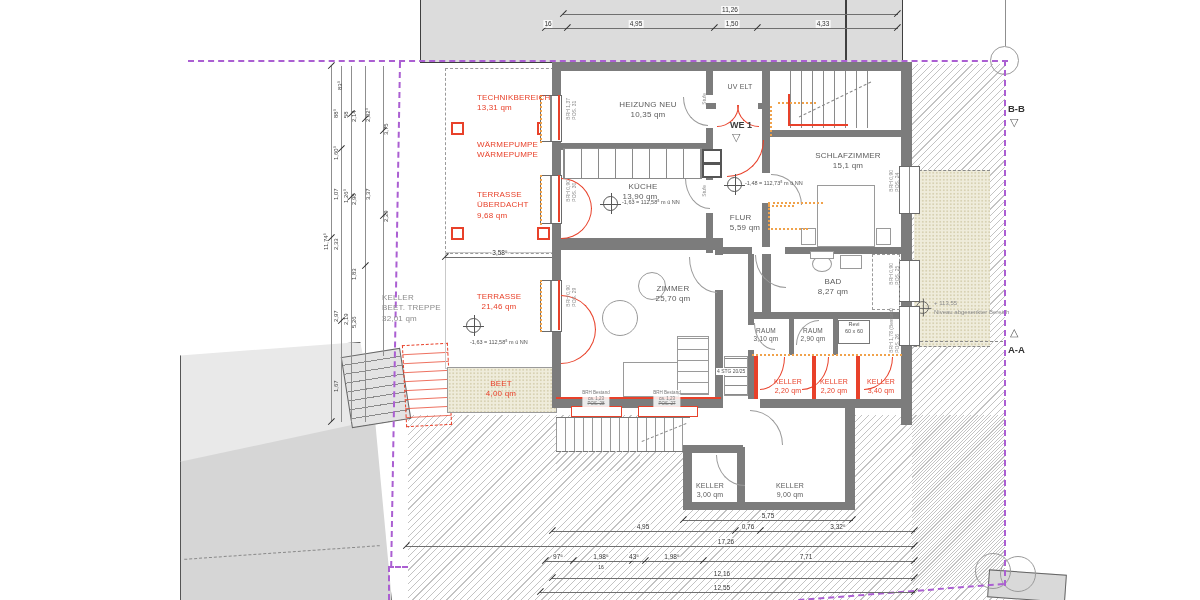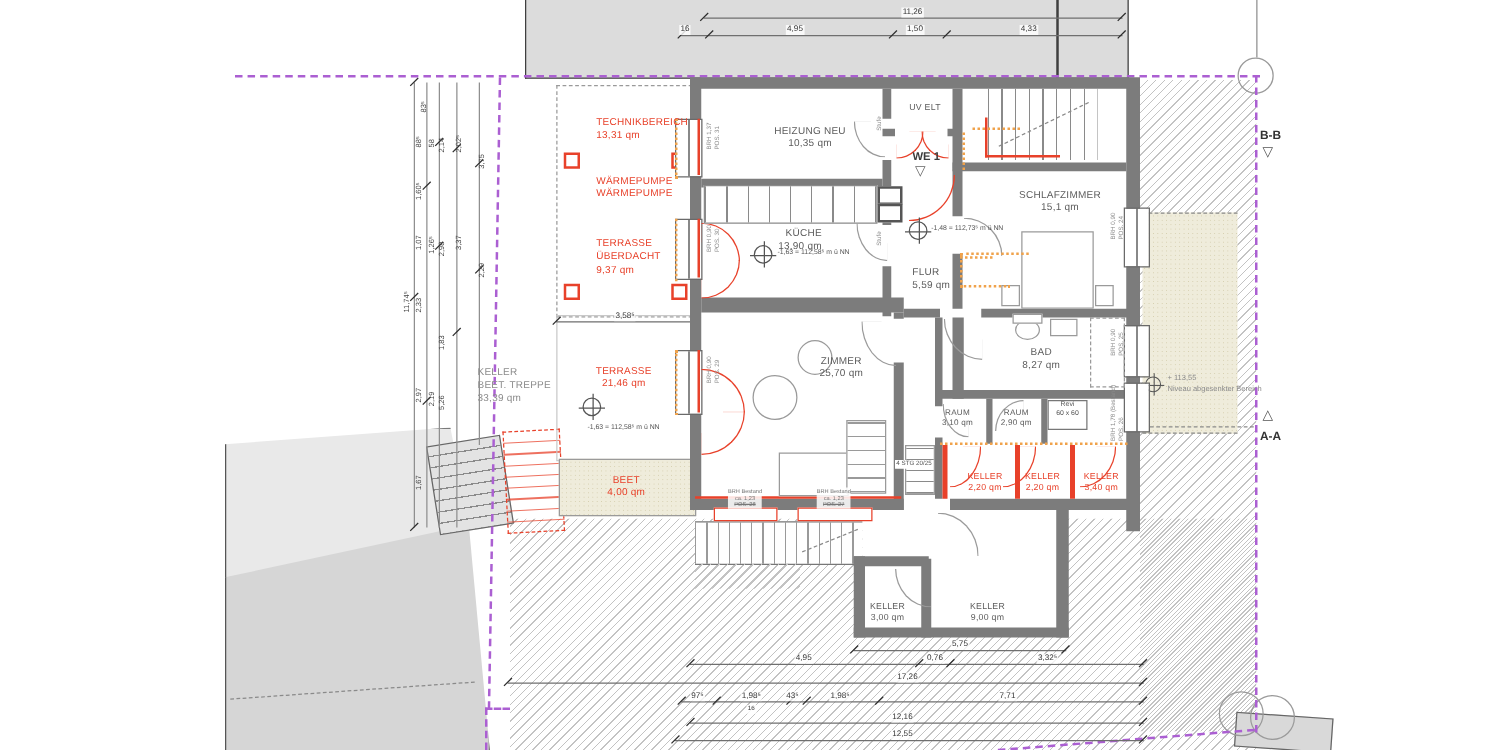--- a/index.html
+++ b/index.html
@@ -272,21 +272,21 @@
     <span>TECHNIKBEREICH</span>
     <span>13,31 qm</span>
   </div>
   <div class="t room redt" style="text-align:left;transform:none;left:477px;top:140px;">
     <span>WÄRMEPUMPE</span>
     <span>WÄRMEPUMPE</span>
   </div>
   <div class="t room redt" style="text-align:left;transform:none;left:477px;top:190px;">
     <span>TERRASSE</span>
     <span>ÜBERDACHT</span>
-    <span>9,37 qm</span>
+    <span>9,68 qm</span>
   </div>
   <div class="t room redt" style="left:499px;top:292px;">
     <span>TERRASSE</span>
     <span>21,46 qm</span>
   </div>
   <div class="t room redt" style="left:501px;top:379px;">
     <span>BEET</span>
     <span>4,00 qm</span>
   </div>
   <div class="t room redt" style="left:788px;top:377px;font-size:7px;">
@@ -297,21 +297,21 @@
     <span>KELLER</span>
     <span>2,20 qm</span>
   </div>
   <div class="t room redt" style="left:881px;top:377px;font-size:7px;">
     <span>KELLER</span>
     <span>3,40 qm</span>
   </div>
   <div class="t room" style="text-align:left;transform:none;left:382px;top:293px;color:#8c8c8c;">
     <span>KELLER</span>
     <span>BEET. TREPPE</span>
-    <span>33,39 qm</span>
+    <span>32,01 qm</span>
   </div>
 
   <div class="lvl" style="left:603px;top:196px;"></div>
   <span class="t" style="left:622px;top:199px;font-size:5.5px;color:#555;">-1,63 = 112,58⁵ m ü NN</span>
   <div class="lvl" style="left:727px;top:177px;"></div>
   <span class="t" style="left:745px;top:180px;font-size:5.5px;color:#555;">-1,48 = 112,73⁵ m ü NN</span>
   <div class="lvl" style="left:466px;top:318px;"></div>
   <span class="t" style="left:470px;top:339px;font-size:5.5px;color:#555;">-1,63 = 112,58⁵ m ü NN</span>
 
   <div class="wlab" style="left:701px;top:93px;">

